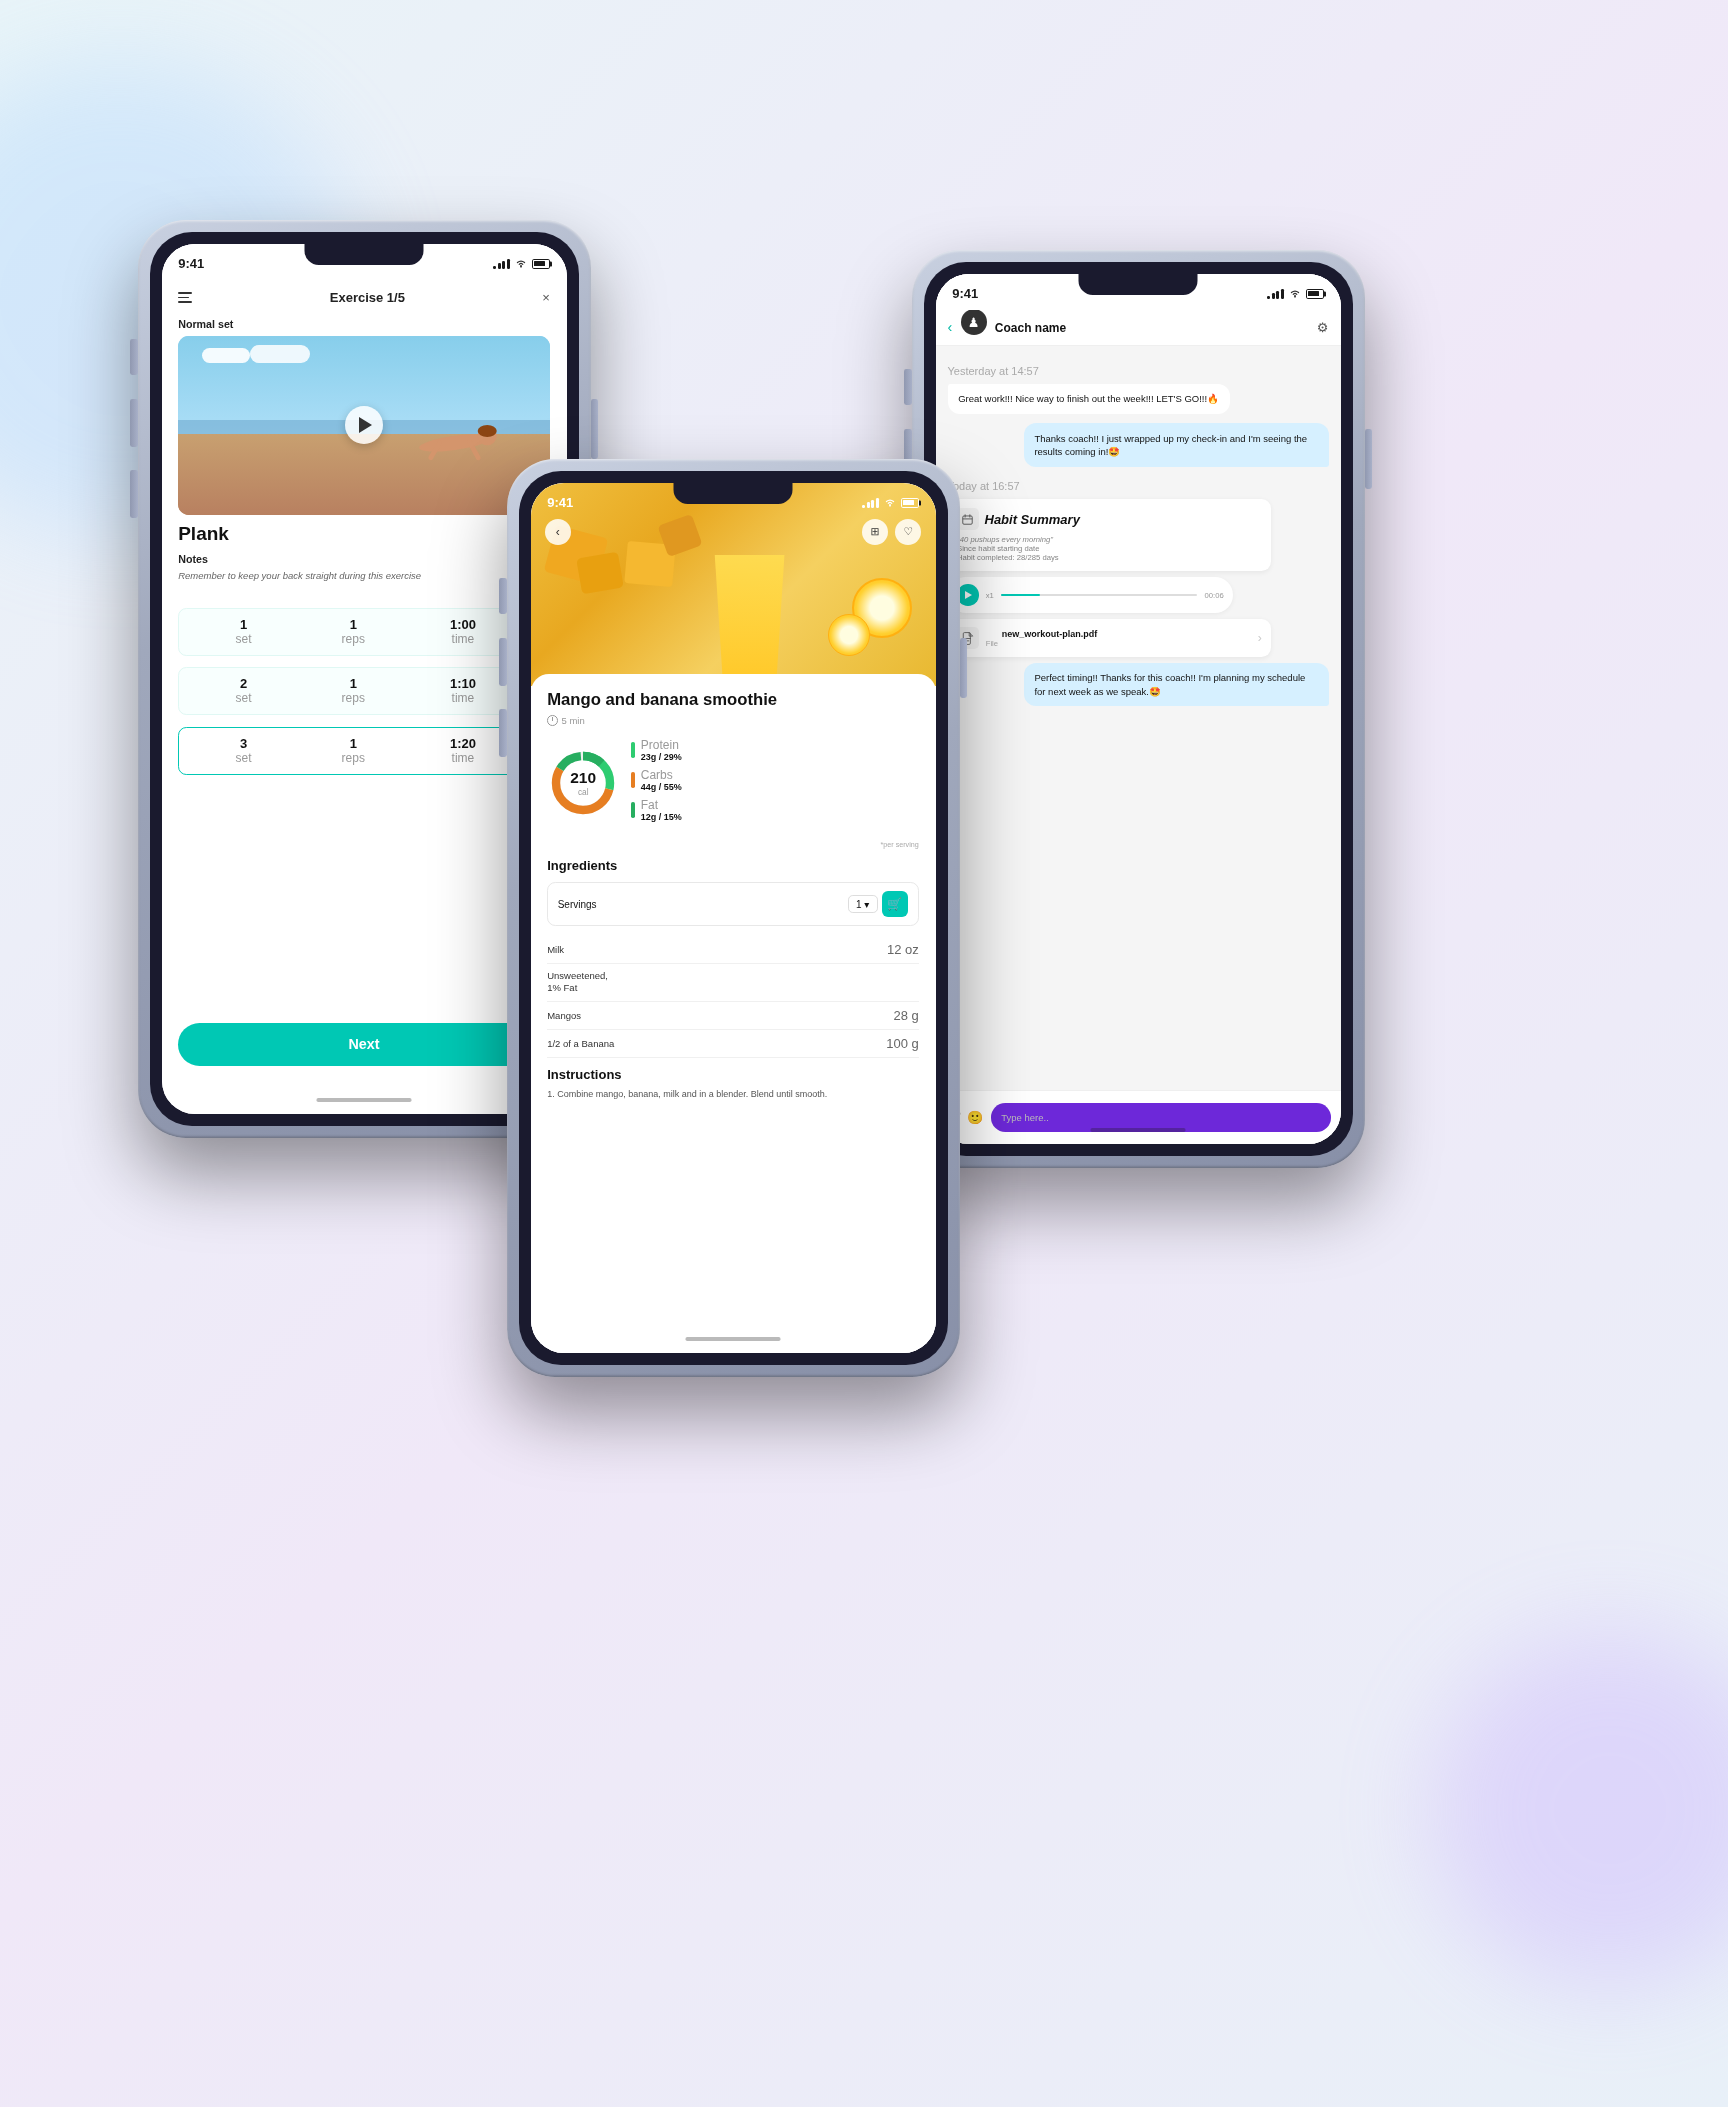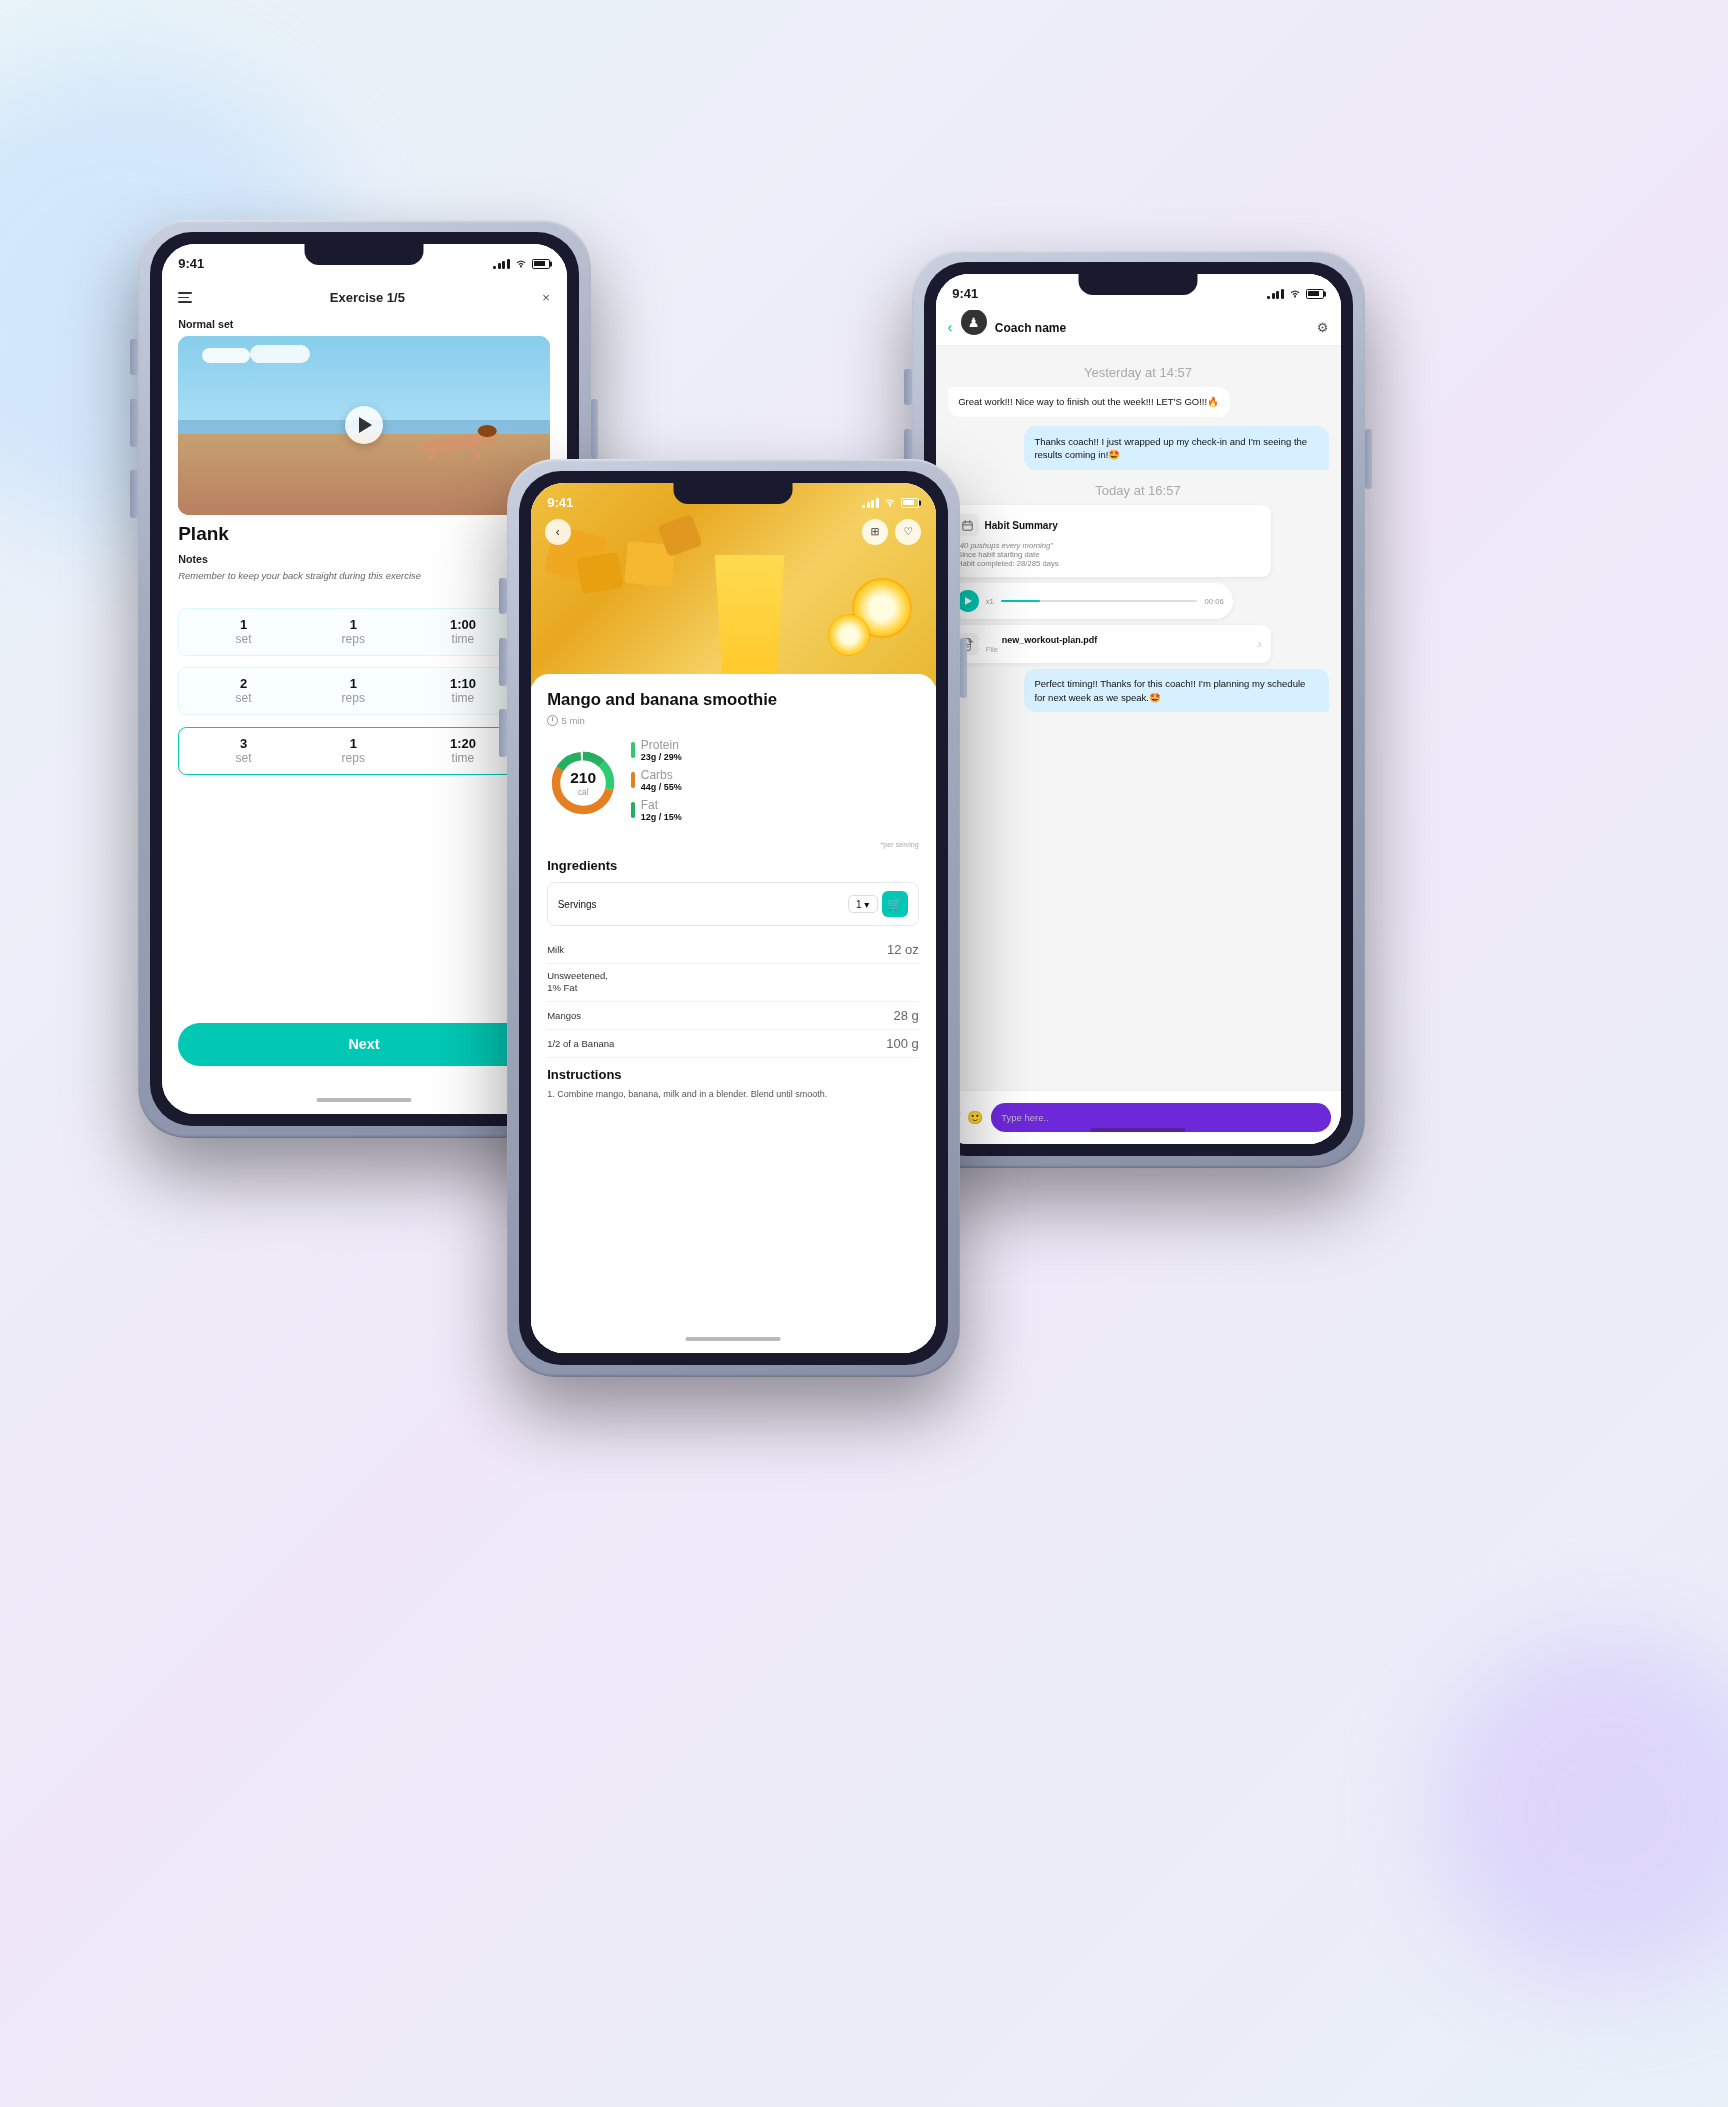--- a/index.html
+++ b/index.html
@@ -767,22 +767,22 @@
       position: absolute;
       top: 72px;
       left: 0;
       right: 0;
       bottom: 54px;
       overflow-y: auto;
       padding: 12px 12px;
     }
 
     .timestamp-label {
-      text-align: center;
-      font-size: 13px;
+      text-align: left;
+      font-size: 11px;
       color: #aaa;
       margin: 7.2px 0;
     }
 
     .msg-bubble {
       max-width: 80%;
       padding: 8.3px 10.7px;
       border-radius: 12px;
       font-size: 9.5px;
       line-height: 1.4;
@@ -830,23 +830,24 @@
       height: 21.5px;
       background: #f5f5f5;
       border-radius: 4.8px;
       display: flex;
       align-items: center;
       justify-content: center;
       font-size: 9.5px;
     }
 
     .habit-title {
-      font-size: 10px;
+      font-size: 13px;
       font-weight: 700;
       color: #111;
+      font-style: italic;
     }
 
     .habit-subtitle {
       font-size: 7.7px;
       color: #888;
       font-style: italic;
     }
 
     .habit-stat {
       font-size: 7.7px;

